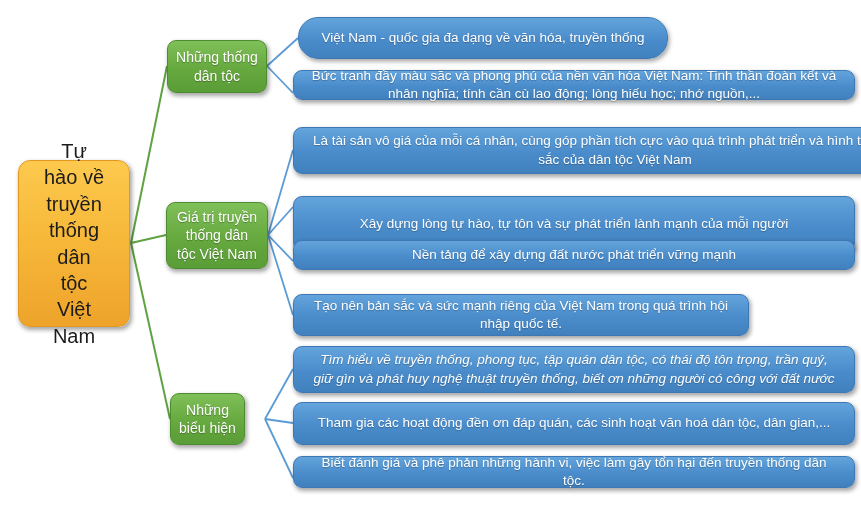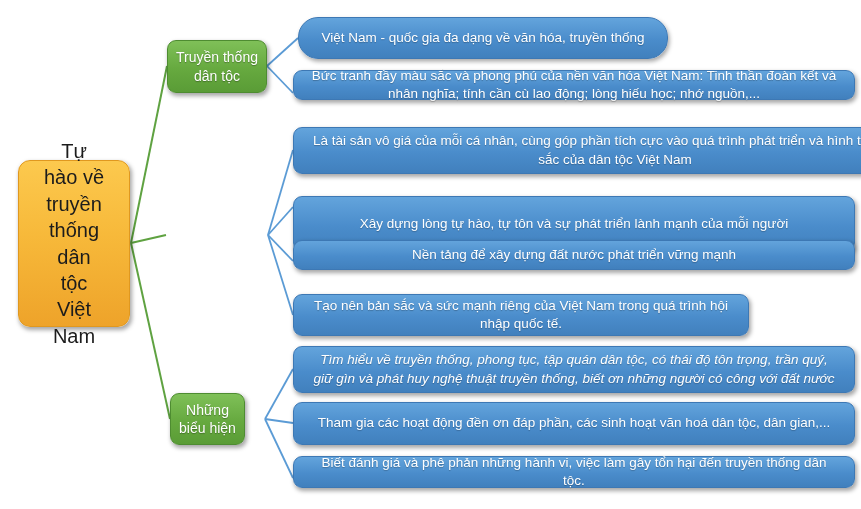--- a/index.html
+++ b/index.html
@@ -92,28 +92,29 @@
     <line x1="268" y1="235" x2="293" y2="261" stroke-width="1.8" stroke="#5b9bd5"></line>
     <line x1="268" y1="235" x2="293" y2="315" stroke-width="1.8" stroke="#5b9bd5"></line>
 
     <line x1="265" y1="419" x2="293" y2="369" stroke-width="1.8" stroke="#5b9bd5"></line>
     <line x1="265" y1="419" x2="293" y2="423" stroke-width="1.8" stroke="#5b9bd5"></line>
     <line x1="265" y1="419" x2="293" y2="478" stroke-width="1.8" stroke="#5b9bd5"></line>
   </svg>
 
   <div class="node root-node">Tự hào về truyền thống dân tộc Việt Nam</div>
 
-  <div class="node branch-node branch-1">Truyền thống dân tộc</div>
+  <div class="node branch-node branch-1">Những thống dân tộc</div>
+  <div class="node branch-node branch-2">Giá trị truyền thống dân tộc Việt Nam</div>
   <div class="node branch-node branch-3">Những biểu hiện</div>
 
   <div class="node leaf-node leaf-1">Việt Nam - quốc gia đa dạng về văn hóa, truyền thống</div>
   <div class="node leaf-node leaf-2">Bức tranh đầy màu sắc và phong phú của nền văn hóa Việt Nam: Tinh thần đoàn kết và nhân nghĩa; tính cần cù lao động; lòng hiếu học; nhớ nguồn,...</div>
 
   <div class="node leaf-node leaf-3">Là tài sản vô giá của mỗi cá nhân, cùng góp phần tích cực vào quá trình phát triển và hình thành bản sắc của dân tộc Việt Nam</div>
   <div class="node leaf-node leaf-4">Xây dựng lòng tự hào, tự tôn và sự phát triển lành mạnh của mỗi người</div>
   <div class="node leaf-node leaf-5">Nền tảng để xây dựng đất nước phát triển vững mạnh</div>
   <div class="node leaf-node leaf-6">Tạo nên bản sắc và sức mạnh riêng của Việt Nam trong quá trình hội nhập quốc tế.</div>
 
   <div class="node leaf-node leaf-7">Tìm hiểu về truyền thống, phong tục, tập quán dân tộc, có thái độ tôn trọng, trần quý, giữ gìn và phát huy nghệ thuật truyền thống, biết ơn những người có công với đất nước</div>
-  <div class="node leaf-node leaf-8">Tham gia các hoạt động đền ơn đáp phần, các sinh hoạt văn hoá dân tộc, dân gian,...</div>
+  <div class="node leaf-node leaf-8">Tham gia các hoạt động đền ơn đáp quán, các sinh hoạt văn hoá dân tộc, dân gian,...</div>
   <div class="node leaf-node leaf-9">Biết đánh giá và phê phản những hành vi, việc làm gây tổn hại đến truyền thống dân tộc.</div>
 
 </div>
 
 </body></html>

